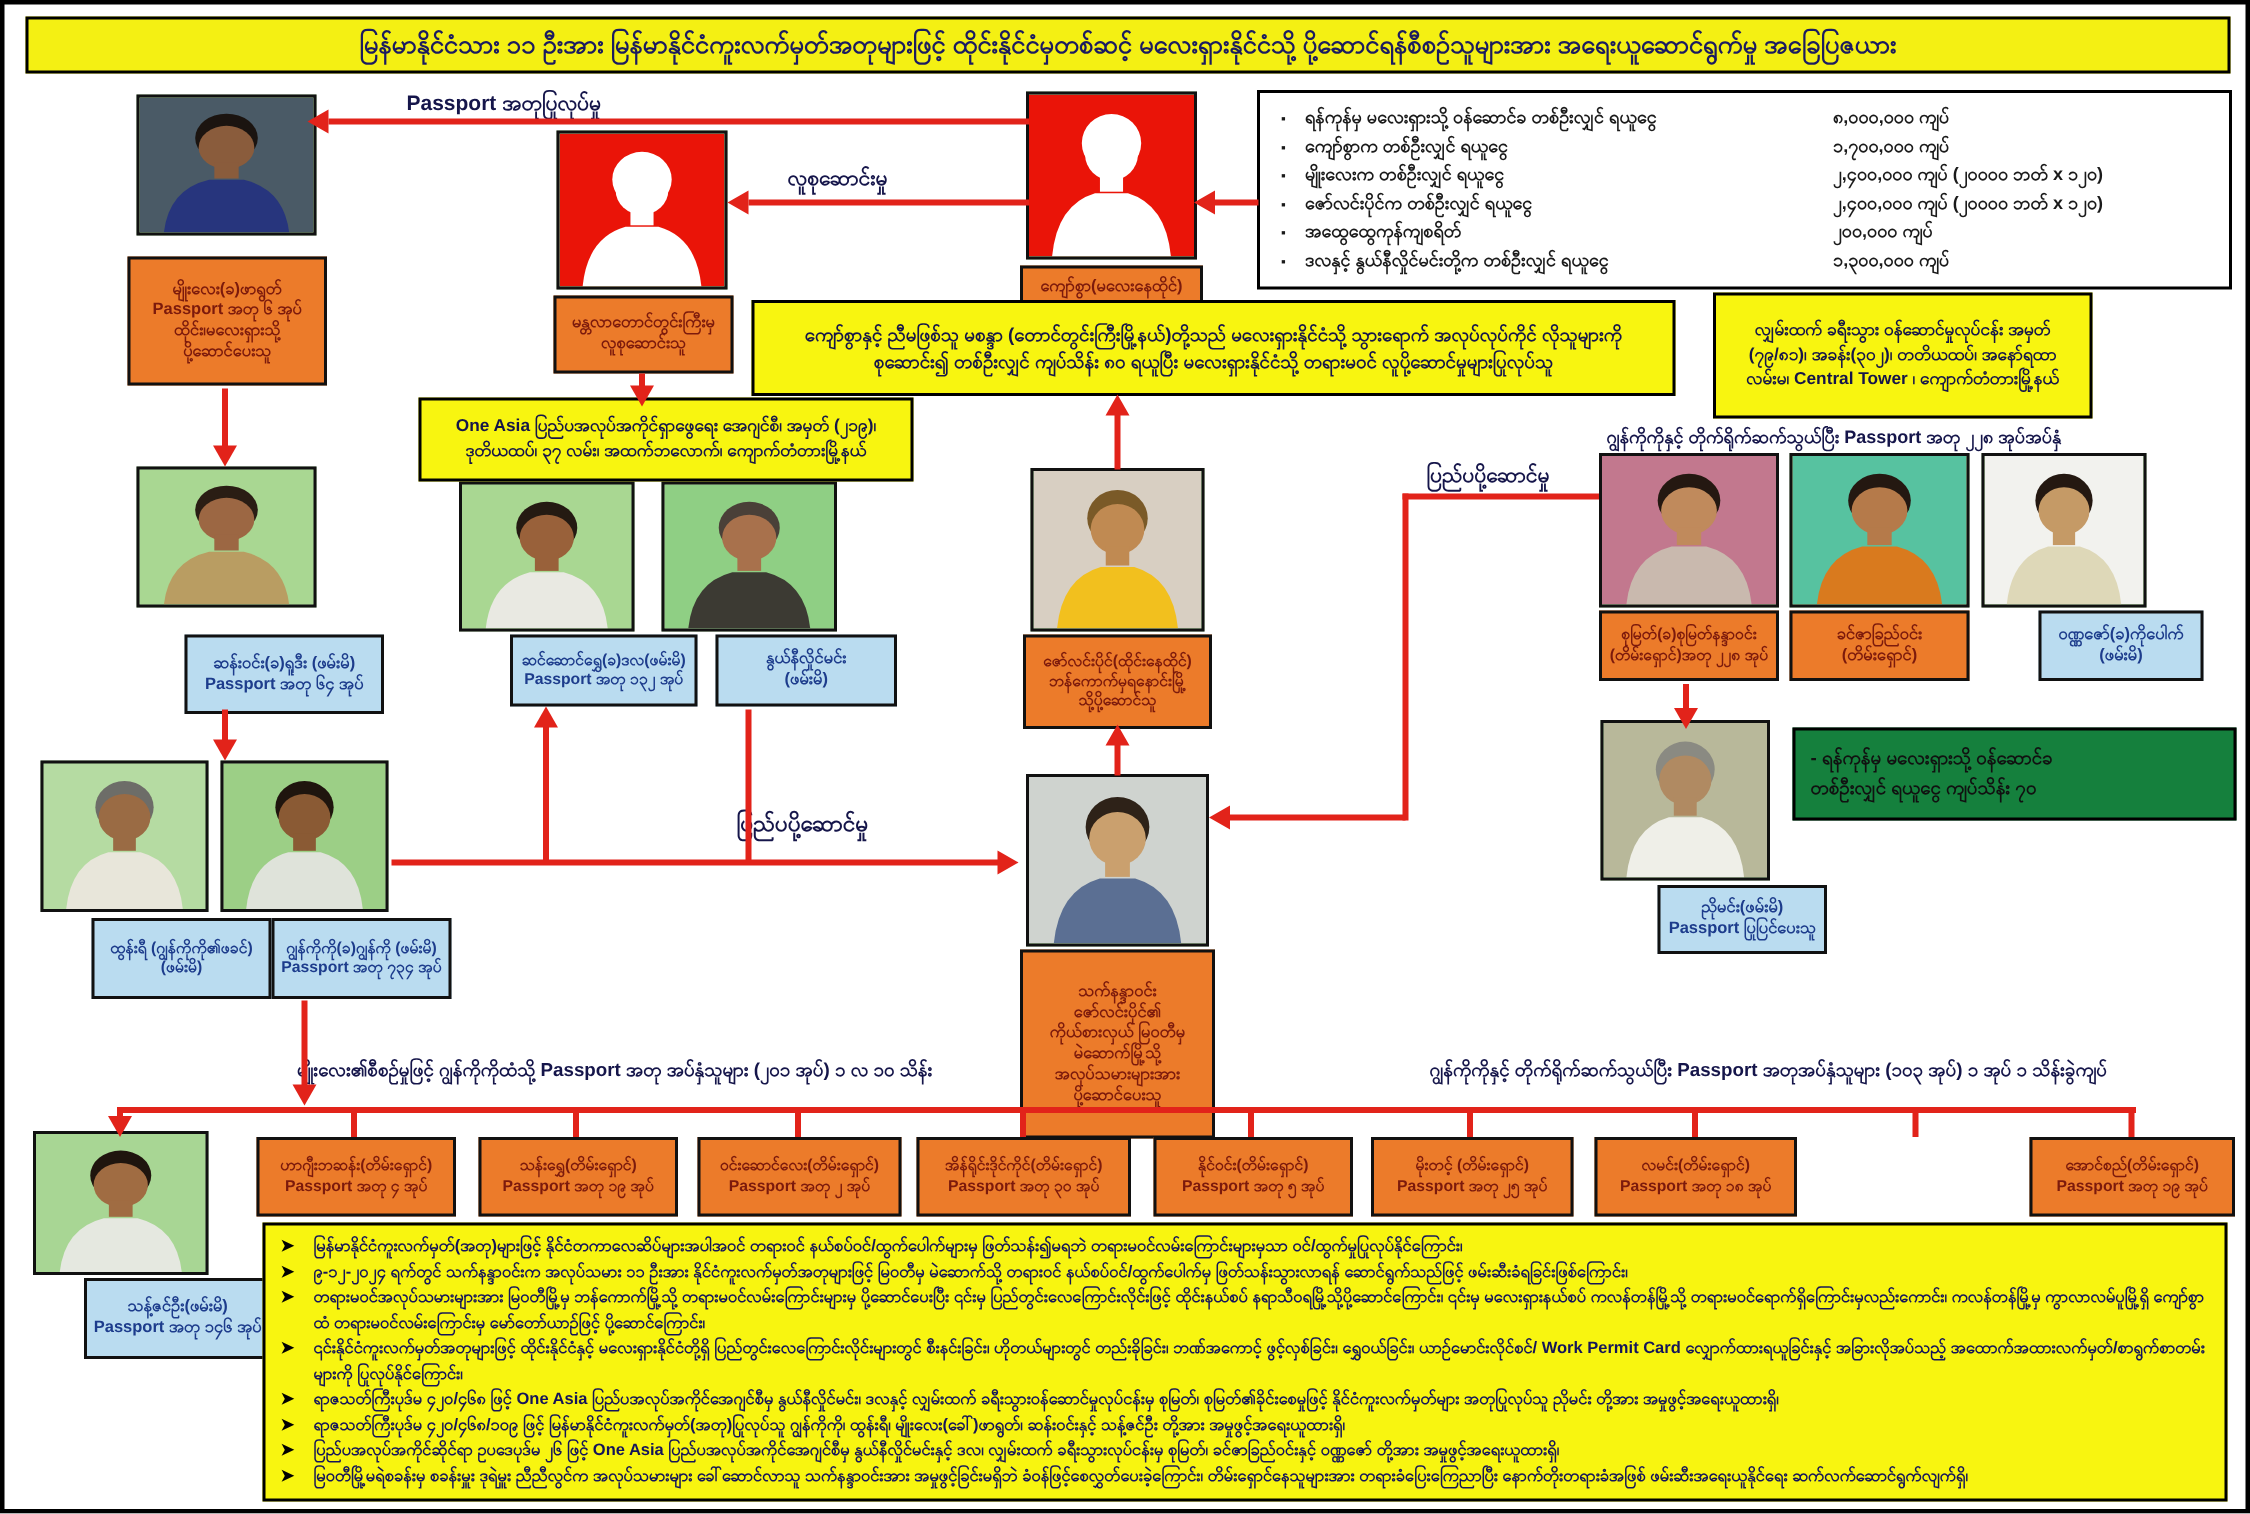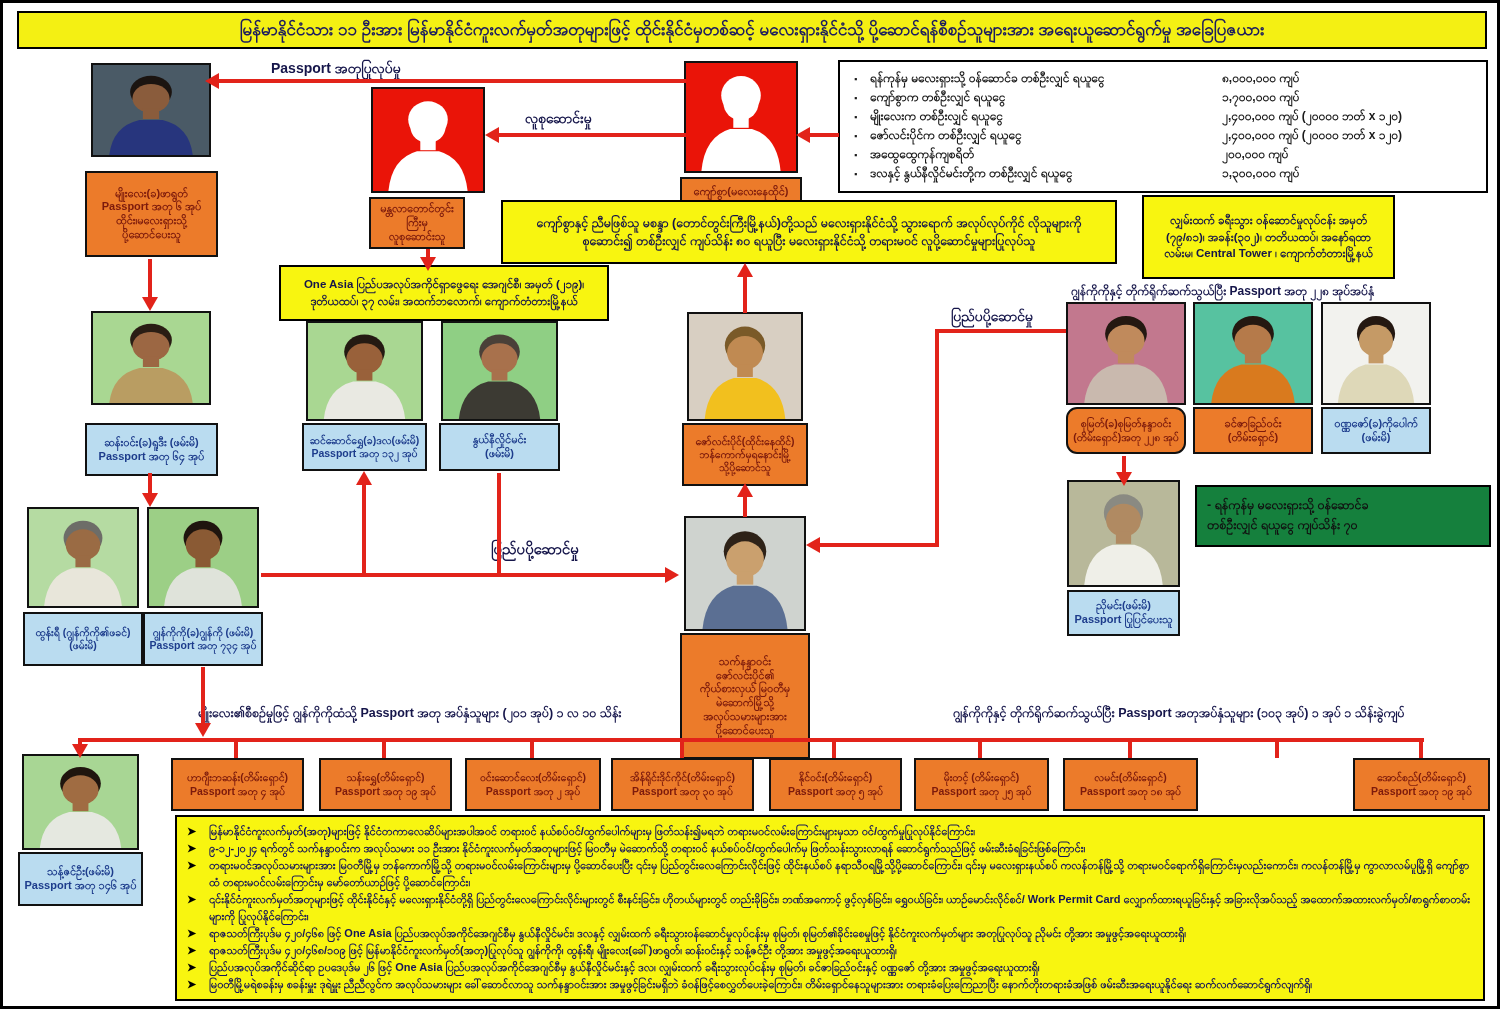--- a/index.html
+++ b/index.html
@@ -6,21 +6,21 @@
   .page{position:relative;width:1500px;height:1009px;background:#ffffff;border:3px solid #000;
         font-family:"Liberation Sans", sans-serif;overflow:hidden;box-sizing:border-box;margin:0 auto;}
   .abs{position:absolute;box-sizing:border-box;}
   .title{background:#f4f013;border:2px solid #000;color:#1b1b60;font-weight:bold;font-size:17px;
          display:flex;align-items:center;justify-content:center;text-align:center;}
   .photo{border:2px solid #111;overflow:hidden;background:#9cbf8e;}
   .photo svg{display:block;width:100%;height:100%;}
   .label{border:2px solid #111;display:flex;align-items:center;justify-content:center;text-align:center;
          font-weight:bold;white-space:pre-line;overflow:hidden;padding:2px;line-height:1.25;font-size:11px;}
   .orange{background:#ec7b2a;color:#7c1a0c;}
-  .blue{background:#badcf0;color:#1d3c8c;}
+  .blue{background:#badcf0;color:#1d3c8c;margin-left:38px;}
   .ybox{background:#f8f510;border:2px solid #000;color:#15154a;font-weight:bold;display:flex;
         align-items:center;justify-content:center;text-align:center;white-space:pre-line;
         line-height:1.45;padding:4px 8px;}
   .wbox{background:#15803d;border:2px solid #000;color:#111;}
   .caption{color:#15154a;font-weight:bold;white-space:nowrap;}
   .hl{height:4px;background:#e2231a;}
   .vl{width:4px;background:#e2231a;}
   .ah{width:0;height:0;}
   .ah.l{border-top:8px solid transparent;border-bottom:8px solid transparent;border-right:14px solid #e2231a;}
   .ah.r{border-top:8px solid transparent;border-bottom:8px solid transparent;border-left:14px solid #e2231a;}
@@ -160,21 +160,21 @@
   <div class="abs photo" style="left:19px;top:751px;width:117px;height:96px;">
     <svg viewBox="0 0 100 100" preserveAspectRatio="none" style="--pbg:#a8d694;--skin:#a06c42;--shirt:#e5e8e0;--hair:#1f150e">
         <use href="#person"></use>
       </svg>
     </div>
 
   <div class="abs label orange" style="left:82px;top:168px;width:133px;height:86px;">မျိုးလေး(ခ)ဖာရွတ်
 Passport အတု ၆ အုပ်
 ထိုင်း၊မလေးရှားသို့
 ပို့ဆောင်ပေးသူ</div>
-  <div class="abs label orange" style="left:366px;top:194px;width:96px;height:52px;text-align:center;">မန္တလာတောင်တွင်းကြီးမှ
+  <div class="abs label orange" style="left:366px;top:194px;width:120px;height:52px;text-align:center;">မန္တလာတောင်တွင်းကြီးမှ
 လူစုဆောင်းသူ</div>
   <div class="abs label orange" style="left:677px;top:174px;width:122px;height:30px;">ကျော်စွာ(မလေးနေထိုင်)</div>
   <div class="abs label blue" style="left:82px;top:420px;width:133px;height:53px;">ဆန်းဝင်း(ခ)ရူဒီး (ဖမ်းမိ)
 Passport အတု ၆၄ အုပ်</div>
   <div class="abs label blue" style="left:299px;top:420px;width:125px;height:48px;font-size:10.5px;">ဆင်ဆောင်ရွှေ(ခ)ဒလ(ဖမ်းမိ)
 Passport အတု ၁၃၂ အုပ်</div>
   <div class="abs label blue" style="left:436px;top:420px;width:121px;height:48px;">နွယ်နီလှိုင်မင်း
 (ဖမ်းမိ)</div>
   <div class="abs label orange" style="left:679px;top:420px;width:126px;height:63px;font-size:10.5px;">ဇော်လင်းပိုင်(ထိုင်းနေထိုင်)
 ဘန်ကောက်မှရနောင်းမြို့
@@ -182,21 +182,21 @@
   <div class="abs label orange" style="left:677px;top:630px;width:130px;height:126px;">သက်နန္ဒာဝင်း
 ဇော်လင်းပိုင်၏
 ကိုယ်စားလှယ် မြဝတီမှ
 မဲဆောက်မြို့သို့
 အလုပ်သမားများအား
 ပို့ဆောင်ပေးသူ</div>
   <div class="abs label blue" style="left:20px;top:609px;width:120px;height:54px;font-size:10.5px;">ထွန်းရီ (ဂျွန်ကိုကို၏ဖခင်)
 (ဖမ်းမိ)</div>
   <div class="abs label blue" style="left:140px;top:609px;width:120px;height:54px;font-size:10.5px;">ဂျွန်ကိုကို(ခ)ဂျွန်ကို (ဖမ်းမိ)
 Passport အတု ၇၃၄ အုပ်</div>
-  <div class="abs label orange" style="left:1063px;top:404px;width:120px;height:47px;font-size:10.5px;border-radius:11px;">စုမြတ်(ခ)စုမြတ်နန္ဒာဝင်း
+  <div class="abs label orange" style="left:1063px;top:404px;width:120px;height:47px;font-size:10.5px;">စုမြတ်(ခ)စုမြတ်နန္ဒာဝင်း
 (တိမ်းရှောင်)အတု ၂၂၈ အုပ်</div>
   <div class="abs label orange" style="left:1190px;top:404px;width:120px;height:47px;">ခင်ဇာခြည်ဝင်း
 (တိမ်းရှောင်)</div>
   <div class="abs label blue" style="left:1318px;top:404px;width:110px;height:47px;">ဝဏ္ဏဇော်(ခ)ကိုပေါက်
 (ဖမ်းမိ)</div>
   <div class="abs label blue" style="left:1064px;top:587px;width:113px;height:46px;">ညိုမင်း(ဖမ်းမိ)
 Passport ပြုပြင်ပေးသူ</div>
   <div class="abs label blue" style="left:15px;top:849px;width:125px;height:54px;">သန့်ဇင်ဦး(ဖမ်းမိ)
 Passport အတု ၁၄၆ အုပ်</div>
 

